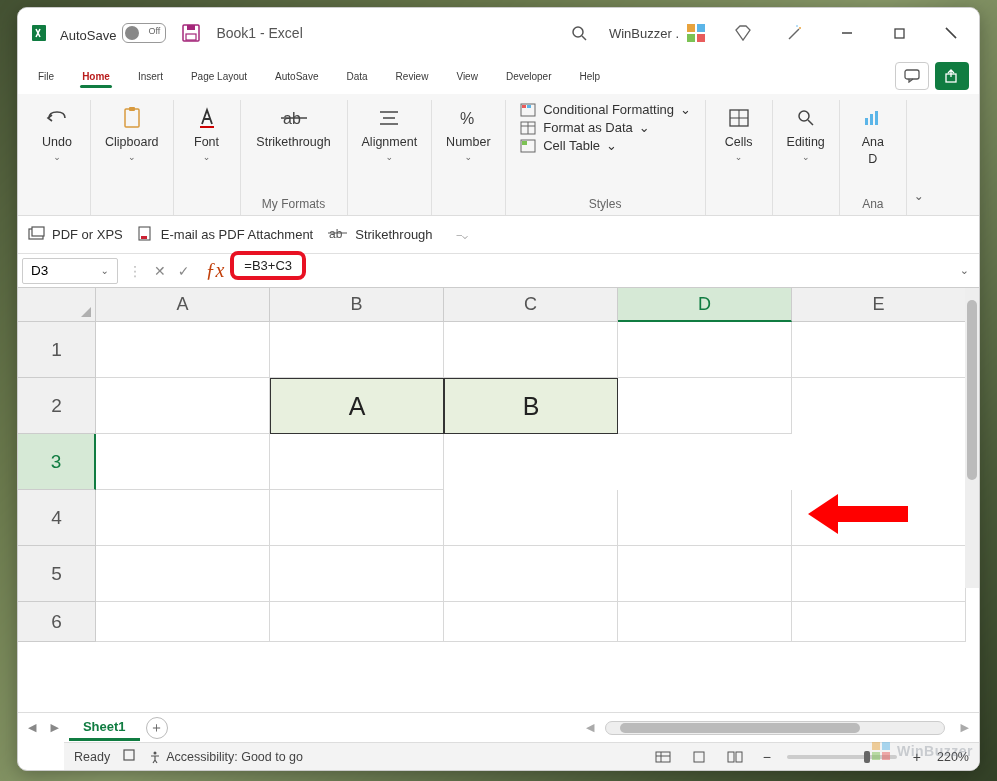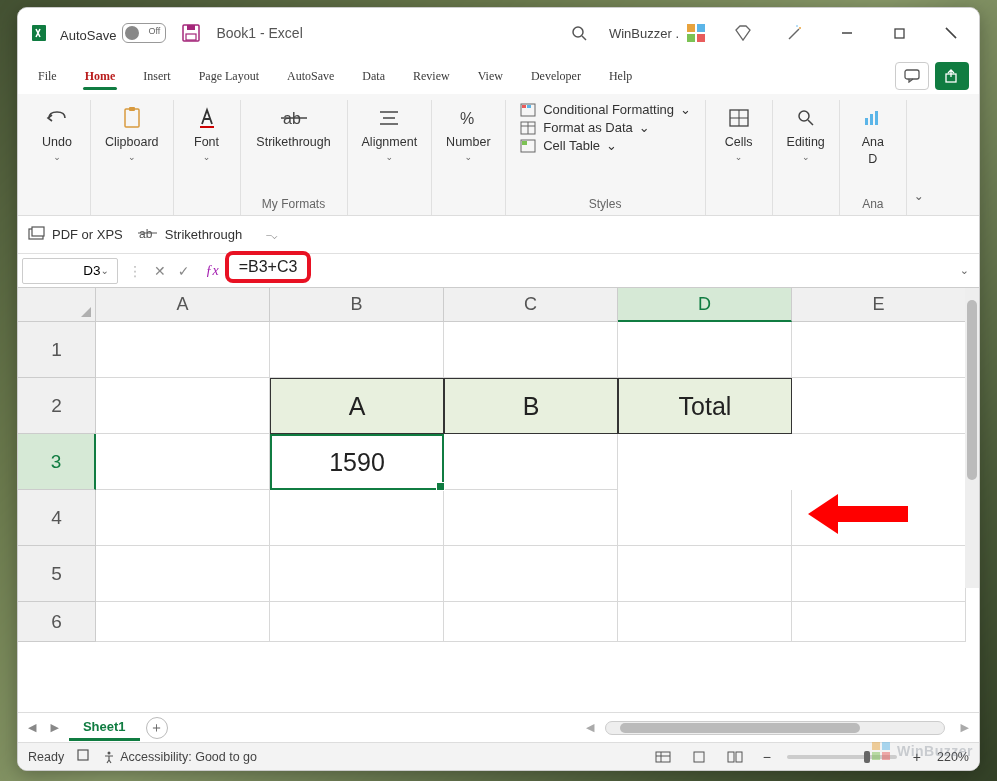--- a/index.html
+++ b/index.html
@@ -12,21 +12,21 @@
 .toggle { width: 44px; height: 20px; border: 1px solid #999; border-radius: 6px; position: relative; background: #fff; }
 .toggle .knob { width: 14px; height: 14px; border-radius: 50%; background: #888; position: absolute; top: 2px; left: 2px; }
 .toggle .off-text { position: absolute; right: 5px; top: 2px; font-size: 9px; color: #666; }
 .save-icon { width: 18px; height: 18px; margin-left: 8px; color: #a4267a; }
 .doc-title { font-size: 14px; color: #555; margin-left: 8px; }
 .title-spacer { flex: 1; }
 .tit-btn { width: 44px; height: 40px; display: flex; align-items: center; justify-content: center; color: #555; border-radius: 4px; }
 .user { display: flex; align-items: center; gap: 4px; font-size: 13px; color: #444; margin-right: 4px; }
 .user-avatar { width: 26px; height: 26px; }
 .tabs { display: flex; align-items: center; padding: 0 10px; gap: 8px; height: 36px; background: #fff; }
-.tab { padding: 6px 10px; font-size: 12px; color: #3a3a3a; cursor: pointer; font-family: Liberation Serif, serif; }
+.tab { padding: 6px 10px; font-size: 10px; color: #3a3a3a; cursor: pointer; }
 .tab.active { color: #b91c1c; font-weight: 600; position: relative; }
 .tab.active::after { content: ""; position: absolute; bottom: 0; left: 8px; right: 8px; height: 3px; background: #107c41; border-radius: 2px; }
 .tab-spacer { flex: 1; }
 .tab-right { display: flex; gap: 6px; align-items: center; }
 .share-btn { width: 34px; height: 28px; background: #107c41; border-radius: 4px; display: flex; align-items: center; justify-content: center; color: #fff; }
 .comment-btn { width: 34px; height: 28px; border: 1px solid #ccc; border-radius: 4px; display: flex; align-items: center; justify-content: center; color: #555; }
 .ribbon { background: #f6f6f6; border-bottom: 1px solid #ddd; display: flex; padding: 6px 6px 0 6px; height: 122px; }
 .rgroup { display: flex; flex-direction: column; align-items: center; border-right: 1px solid #e0e0e0; padding: 0 8px; }
 .rgroup:last-child { border-right: none; }
 .rgroup-body { display: flex; gap: 8px; flex: 1; align-items: flex-start; }
@@ -34,26 +34,26 @@
 .rbtn { display: flex; flex-direction: column; align-items: center; gap: 3px; padding: 4px 6px; font-size: 12.5px; color: #333; cursor: pointer; min-width: 50px; }
 .rbtn .ricon { height: 28px; display: flex; align-items: center; justify-content: center; color: #444; }
 .rbtn .chev { font-size: 9px; color: #666; }
 .styles-col { display: flex; flex-direction: column; gap: 3px; padding: 2px 4px; }
 .styles-row { display: flex; align-items: center; gap: 6px; font-size: 13px; color: #333; cursor: pointer; }
 .styles-row .sicon { width: 18px; display: flex; justify-content: center; }
 .ribbon-collapse { width: 24px; display: flex; align-items: flex-end; justify-content: center; padding-bottom: 12px; }
 .qat { height: 38px; display: flex; align-items: center; padding: 0 10px; gap: 14px; background: #fff; border-bottom: 1px solid #e0e0e0; }
 .qat-item { display: flex; align-items: center; gap: 6px; font-size: 13px; color: #333; cursor: pointer; }
 .fbar { height: 34px; display: flex; align-items: center; border-bottom: 1px solid #ccc; background: #fff; padding: 0 4px; gap: 4px; }
-.namebox { height: 26px; border: 1px solid #ccc; display: flex; align-items: center; padding: 0 8px; font-size: 13.5px; min-width: 96px; justify-content: flex-end; border-radius: 2px; }
+.namebox { height: 26px; border: 1px solid #ccc; display: flex; align-items: center; padding: 0 8px; font-size: 13.5px; min-width: 96px; justify-content: space-between; border-radius: 2px; }
 .fbar-btns { display: flex; align-items: center; gap: 0; color: #888; }
 .fbar-btns span { padding: 3px 6px; cursor: pointer; font-size: 14px; }
-.fx { font-style: italic; font-family: "Times New Roman", serif; font-size: 14px; color: #a21caf; padding: 0 6px; }
+.fx { font-style: italic; font-family: "Times New Roman", serif; font-size: 20px; color: #c2410c; padding: 0 6px; }
 .formula { flex: 1; position: relative; height: 28px; display: flex; align-items: center; }
-.formula-highlight { position: absolute; left: -4px; top: -6px; border: 4px solid #e81123; border-radius: 8px; padding: 3px 10px; font-size: 16px; color: #222; background: #fff; }
+.formula-highlight { position: absolute; left: -4px; top: -6px; border: 4px solid #e81123; border-radius: 8px; padding: 3px 10px; font-size: 13px; color: #222; background: #fff; }
 .fbar-exp { color: #666; padding: 0 6px; font-size: 11px; }
 .grid-wrap { flex: 1; position: relative; background: #fff; overflow: hidden; }
 .colhdr-row { display: flex; height: 34px; }
 .corner { width: 78px; background: #f0f0f0; border-right: 1px solid #ccc; border-bottom: 1px solid #ccc; position: relative; }
 .corner::after { content: ""; position: absolute; right: 4px; bottom: 4px; width: 0; height: 0; border-left: 10px solid transparent; border-bottom: 10px solid #b0b0b0; }
 .colhdr { width: 174px; background: #f0f0f0; border-right: 1px solid #ccc; border-bottom: 1px solid #ccc; display: flex; align-items: center; justify-content: center; font-size: 18px; color: #555; }
 .colhdr.sel { background: #d6e9d6; border-bottom: 2px solid #107c41; color: #107c41; }
 .gridrow { display: flex; height: 56px; }
 .rowhdr { width: 78px; background: #f0f0f0; border-right: 1px solid #ccc; border-bottom: 1px solid #ccc; display: flex; align-items: center; justify-content: center; font-size: 19px; color: #555; }
 .rowhdr.sel { background: #d6e9d6; border-right: 2px solid #107c41; color: #107c41; }
@@ -63,21 +63,21 @@
 .cell.selected { border: 2.5px solid #107c41; position: relative; }
 .cell.selected::after { content: ""; position: absolute; right: -3px; bottom: -3px; width: 7px; height: 7px; background: #107c41; border: 1px solid #fff; }
 .arrow { position: absolute; top: 492px; left: 808px; }
 .sheettabs { height: 30px; display: flex; align-items: center; background: #fff; border-top: 1px solid #ddd; padding: 0 6px; gap: 6px; }
 .sheettabs .nav { color: #888; font-size: 11px; padding: 2px 4px; cursor: pointer; }
 .sheettab { padding: 4px 14px; font-size: 13px; border-bottom: 3px solid #107c41; font-weight: 600; color: #107c41; background: #fff; }
 .addsheet { width: 22px; height: 22px; border: 1px solid #bbb; border-radius: 50%; display: flex; align-items: center; justify-content: center; color: #666; font-size: 14px; cursor: pointer; }
 .hscroll-gap { flex: 1; }
 .hscroll { width: 340px; height: 14px; background: #eee; border: 1px solid #ccc; border-radius: 8px; position: relative; margin-right: 6px; }
 .hscroll .thumb { position: absolute; left: 14px; top: 1px; width: 240px; height: 10px; background: #bbb; border-radius: 6px; }
-.statusbar { height: 28px; background: #f3f3f3; border-top: 1px solid #ddd; display: flex; align-items: center; padding: 0 10px; gap: 12px; font-size: 12.5px; color: #444; }
+.statusbar { height: 28px; background: #f3f3f3; border-top: 1px solid #ddd; display: flex; align-items: center; padding: 0 10px; gap: 12px; font-size: 12.5px; color: #444; margin-left: 46px; }
 .statusbar .sp { flex: 1; }
 .viewbtn { width: 24px; height: 18px; display: flex; align-items: center; justify-content: center; color: #555; cursor: pointer; }
 .zoom-slider { width: 110px; height: 4px; background: #ccc; position: relative; border-radius: 2px; }
 .zoom-slider .zthumb { position: absolute; top: -4px; left: 70%; width: 6px; height: 12px; background: #666; border-radius: 2px; }
 .vscroll { position: absolute; right: 0; top: 0; width: 14px; height: 300px; background: #eee; }
 .vscroll .vthumb { position: absolute; top: 12px; left: 2px; width: 10px; height: 180px; background: #bbb; border-radius: 6px; }
 .watermark { position: absolute; right: 24px; bottom: 18px; font-size: 14px; font-weight: 700; color: rgba(120,130,140,0.35); letter-spacing: 0.5px; display: flex; align-items: center; gap: 4px; }
 </style>
 </head>
 <body>
@@ -366,20 +366,27 @@
 
   <div class="qat">
     <div class="qat-item">
       <span><svg width="18" height="14" viewBox="0 0 18 14">
             <rect x="1" y="3" width="14" height="10" fill="none" stroke="#555" stroke-width="1.2"></rect>
             <rect x="4" y="1" width="12" height="9" fill="#fff" stroke="#555" stroke-width="1.2"></rect>
           </svg></span>
       <span>PDF or XPS</span>
     </div>
     <div class="qat-item">
+      <span><svg width="18" height="16" viewBox="0 0 18 16">
+            <rect x="2" y="2" width="11" height="13" fill="#fff" stroke="#555" stroke-width="1.1"></rect>
+            <rect x="4" y="11" width="6" height="3" fill="#c23"></rect>
+          </svg></span>
+      <span>E-mail as PDF Attachment</span>
+    </div>
+    <div class="qat-item">
       <span><svg width="22" height="14" viewBox="0 0 22 14">
             <text x="2" y="12" font-size="12" fill="#555">ab</text>
             <line x1="1" y1="7" x2="20" y2="7" stroke="#555" stroke-width="1.2"></line>
           </svg></span>
       <span>Strikethrough</span>
     </div>
     <div class="qat-item" style="margin-left:10px;color:#888">
       <span style="font-size:11px">⎯⌄</span>
     </div>
   </div>
@@ -416,27 +423,25 @@
       <div class="cell"></div>
       <div class="cell"></div>
       <div class="cell"></div>
       <div class="cell"></div>
     </div>
     <div class="gridrow">
       <div class="rowhdr">2</div>
       <div class="cell"></div>
       <div class="cell datahdr">A</div>
       <div class="cell datahdr">B</div>
-      <div class="cell datahdr">Total</div>
       <div class="cell"></div>
     </div>
     <div class="gridrow">
       <div class="rowhdr sel">3</div>
       <div class="cell"></div>
-      <div class="cell dataval selected">1590</div>
       <div class="cell"></div>
     </div>
     <div class="gridrow">
       <div class="rowhdr">4</div>
       <div class="cell"></div>
       <div class="cell"></div>
       <div class="cell"></div>
       <div class="cell"></div>
       <div class="cell"></div>
     </div>

